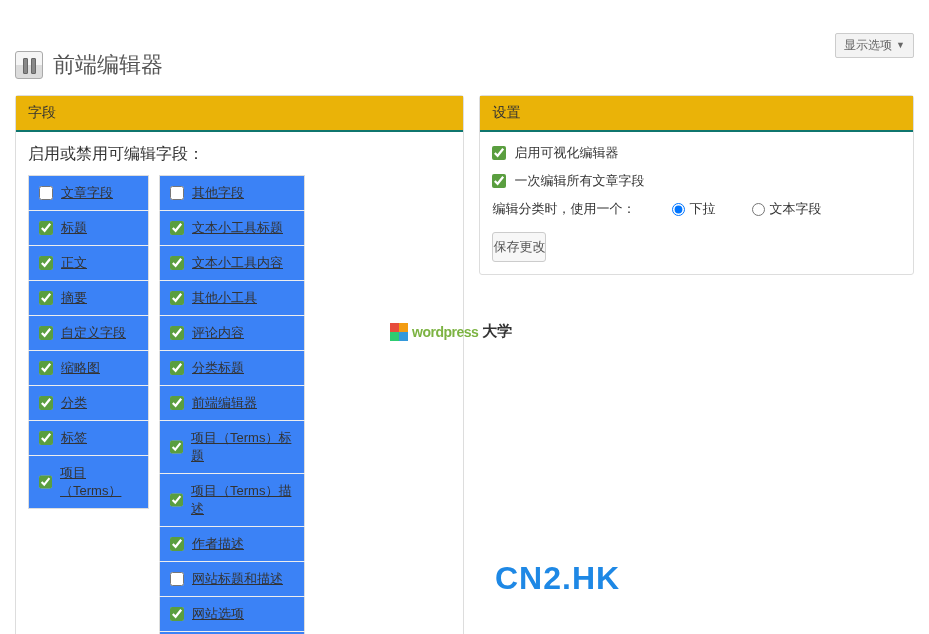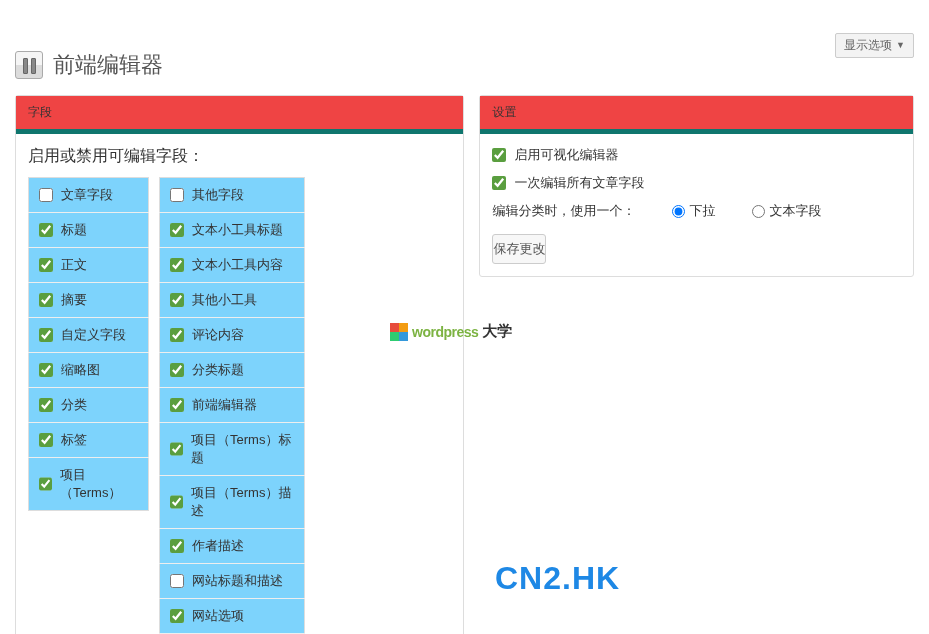--- a/index.html
+++ b/index.html
@@ -74,44 +74,45 @@
       border-radius: 3px;
       background: #fff;
     }
     .panel-left {
       width: 450px;
     }
     .panel-right {
       width: 435px;
     }
     .panel-header {
-      background: #ef4444;
-      border-bottom: 5px solid #0f766e;
+      background: #eab308;
+      border-bottom: 2px solid #0f766e;
       padding: 8px 12px;
-      font-size: 12px;
+      font-size: 14px;
       color: #333;
     }
     .panel-body {
       padding: 12px;
     }
     .intro-text {
       font-size: 16px;
       color: #333;
       margin-bottom: 10px;
       font-family: Liberation Serif, serif;
     }
     .columns-row {
       display: flex;
       gap: 10px;
       align-items: flex-start;
     }
     .field-table {
       border: 1px solid #ddd;
       border-collapse: collapse;
-      background: #7dd3fc;
+      background: #3b82f6;
+      text-decoration: underline;
     }
     .field-table td {
       border-bottom: 1px solid #eee;
       padding: 8px 10px;
       font-size: 13px;
       color: #333;
     }
     .field-table tr:last-child td {
       border-bottom: none;
     }

